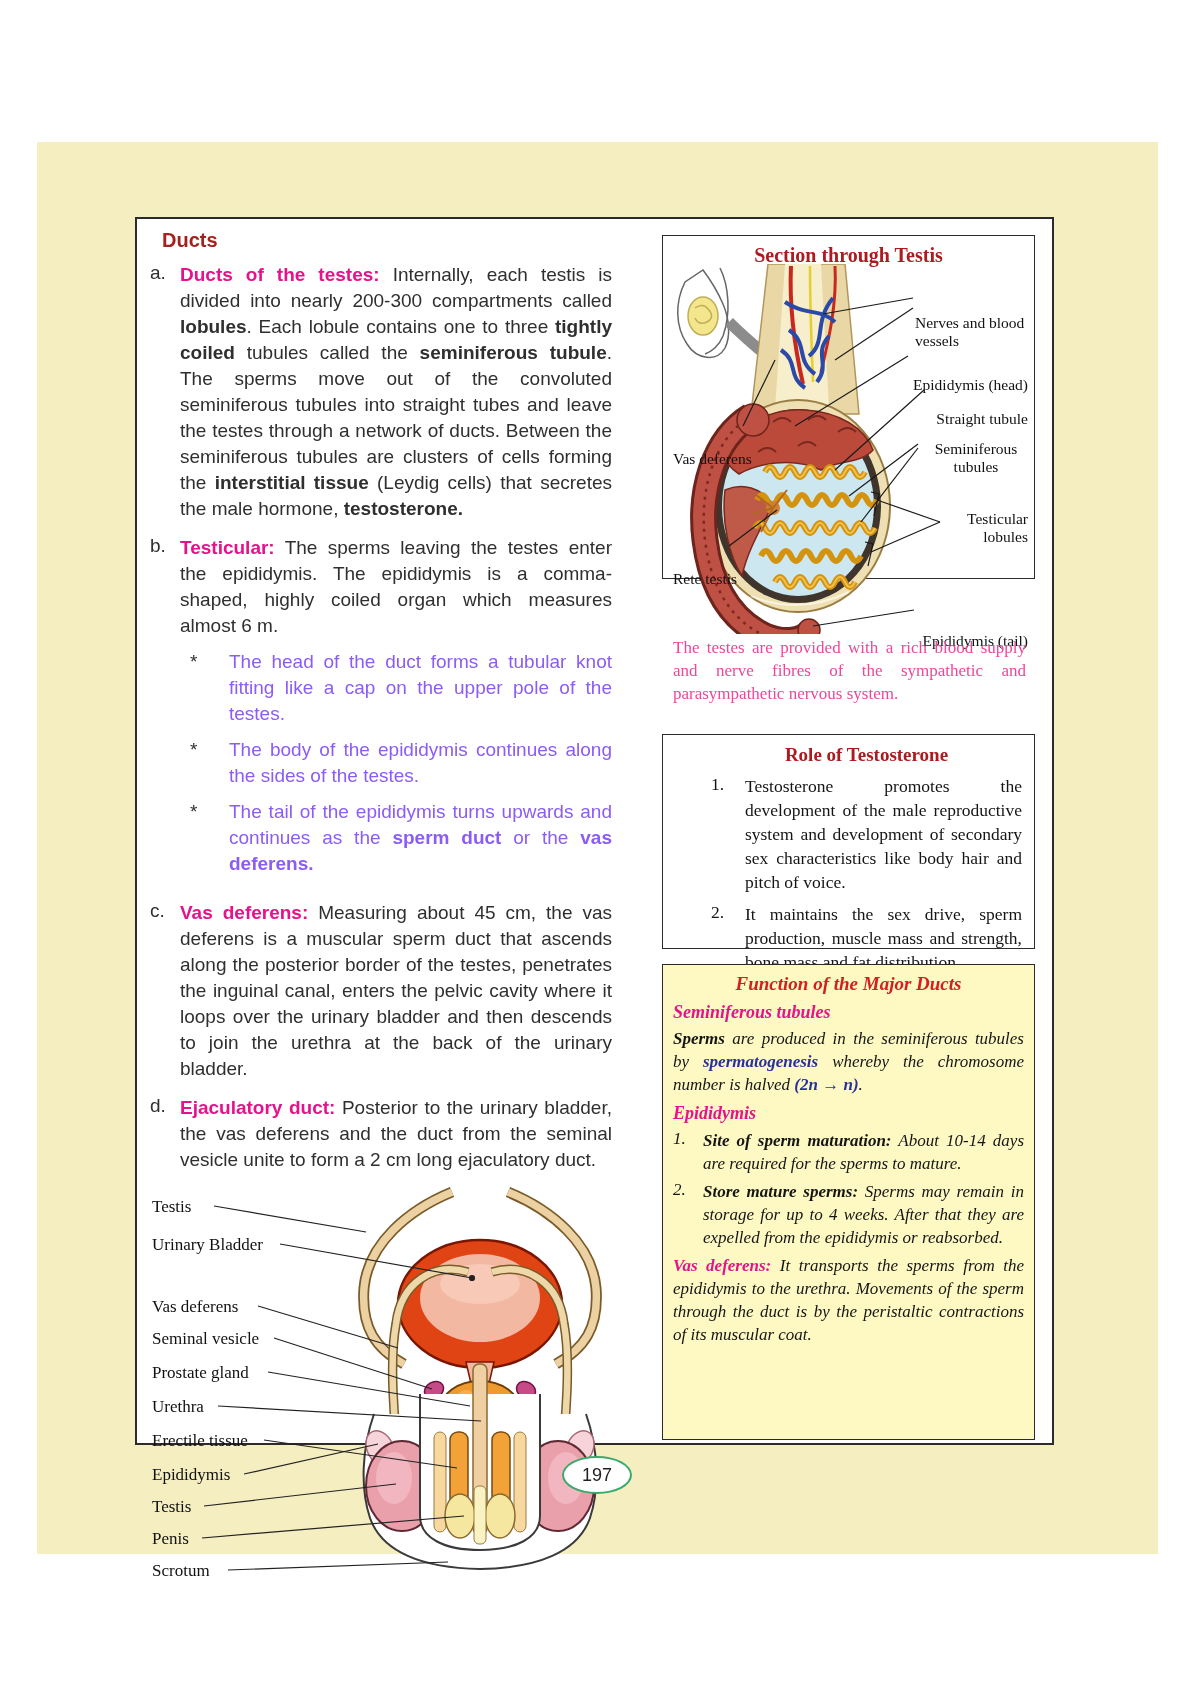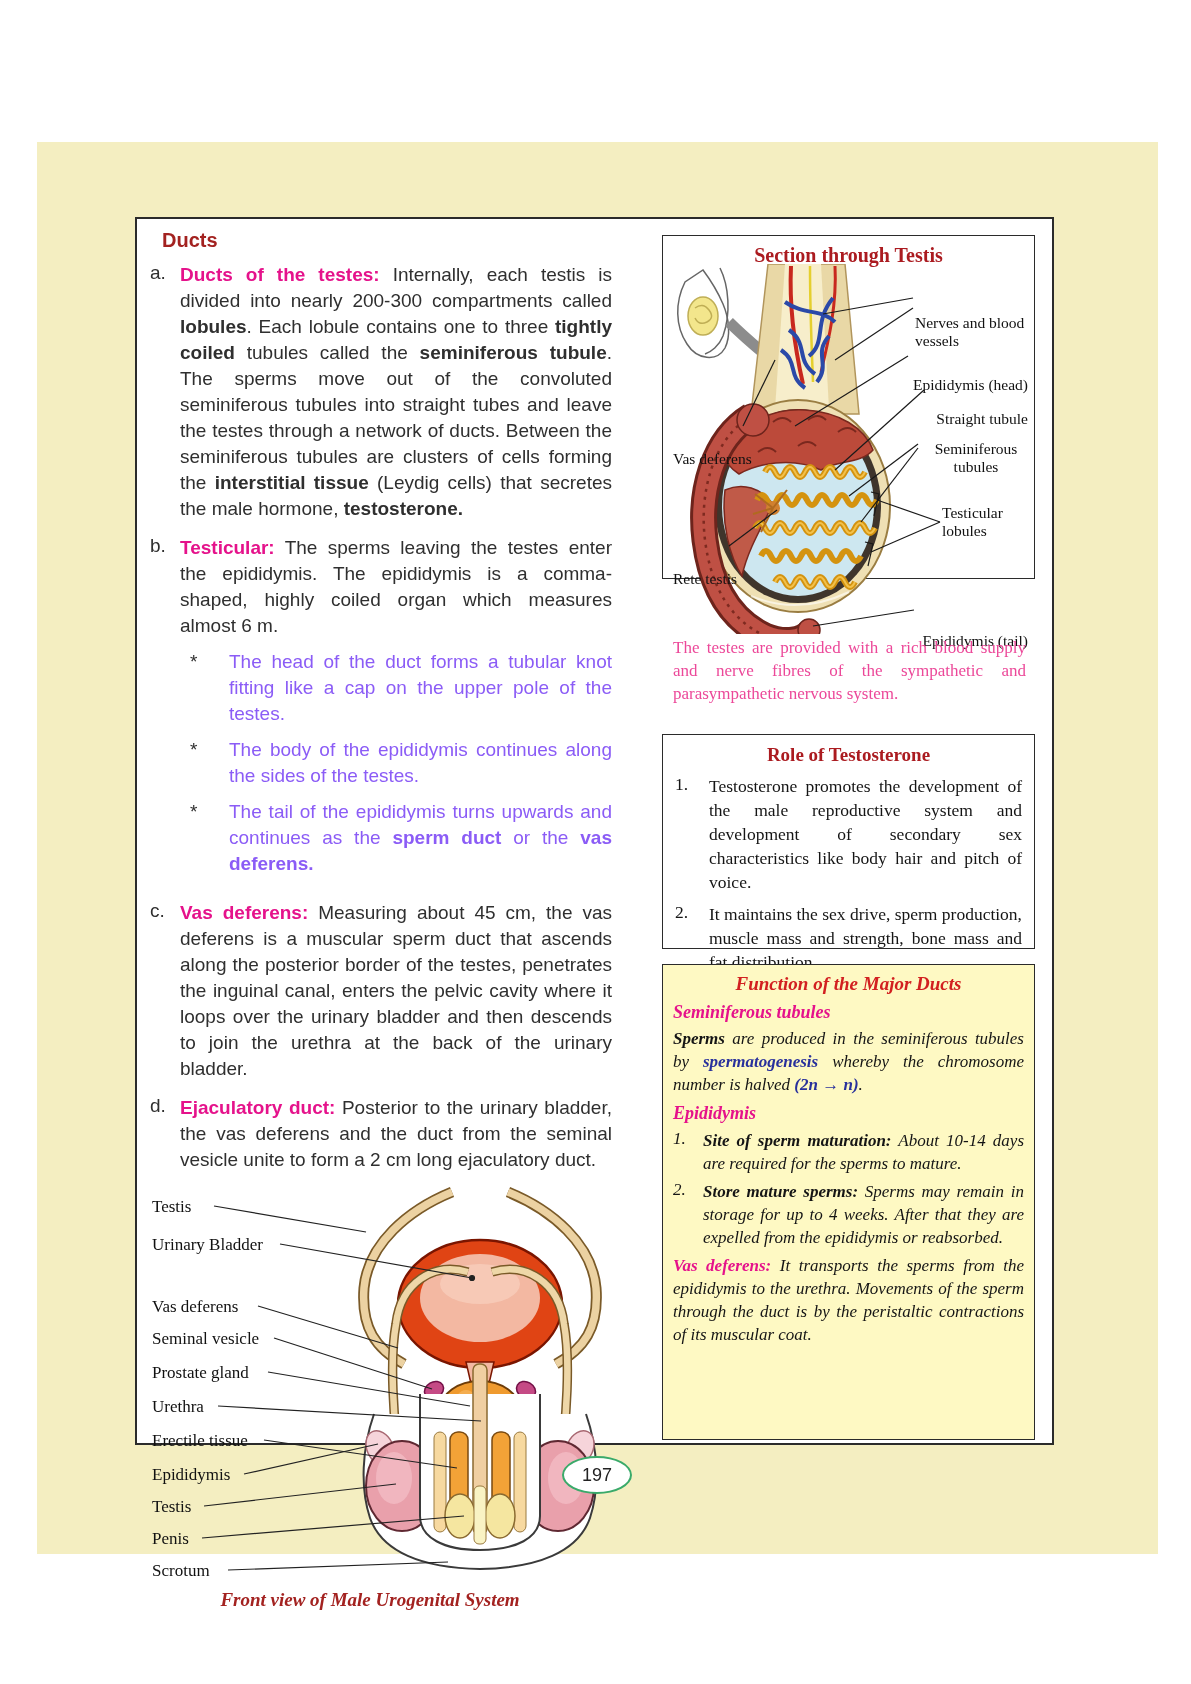--- a/index.html
+++ b/index.html
@@ -23,21 +23,21 @@
 
   
   .front-view{position:relative;width:467px;height:395px;margin-top:6px;}
   .front-view svg{position:absolute;left:0;top:0;}
   .fv-label{position:absolute;left:2px;font-family:"Liberation Serif",serif;font-size:17px;color:#111;white-space:nowrap;}
   .fv-caption{font-family:"Liberation Serif",serif;font-size:19px;font-weight:bold;font-style:italic;color:#a32220;text-align:center;width:440px;margin-top:8px;}
 
   
   .rbox{position:absolute;left:525px;width:373px;background:#ffffff;border:1.5px solid #2b2b2b;box-sizing:border-box;}
   .section-box{top:16px;height:344px;}
-  .role-box{top:515px;height:215px;}
+  .role-box{top:515px;height:215px;padding-left:36px;}
   .function-box{top:745px;height:476px;background:#fef9c3;font-style:italic;}
   .rbox-title{font-family:"Liberation Serif",serif;font-weight:bold;text-align:center;}
   .section-title{font-size:20px;color:#ab1b20;margin-top:8px;}
   .role-title{font-size:19px;color:#ab1b20;margin-top:9px;}
   .function-title{font-size:19px;color:#d22020;margin-top:8px;}
 
   .testis-fig{position:absolute;left:0;top:28px;width:373px;height:370px;}
   .ts-label{position:absolute;font-family:"Liberation Serif",serif;font-size:15.5px;color:#111;white-space:nowrap;}
   .ts-wrap{white-space:normal;line-height:18px;}
   .section-caption{position:absolute;left:10px;right:8px;top:400px;font-family:"Liberation Serif",serif;font-size:17px;line-height:23px;color:#ec4899;text-align:justify;}
@@ -177,21 +177,20 @@
       <div class="fv-label" style="top:111px">Vas deferens</div>
       <div class="fv-label" style="top:143px">Seminal vesicle</div>
       <div class="fv-label" style="top:177px">Prostate gland</div>
       <div class="fv-label" style="top:211px">Urethra</div>
       <div class="fv-label" style="top:245px">Erectile tissue</div>
       <div class="fv-label" style="top:279px">Epididymis</div>
       <div class="fv-label" style="top:311px">Testis</div>
       <div class="fv-label" style="top:343px">Penis</div>
       <div class="fv-label" style="top:375px">Scrotum</div>
     </div>
-    <div class="fv-caption">Front view of Male Urogenital System</div>
   </div>
 
   <div class="rbox section-box">
     <div class="rbox-title section-title">Section through Testis</div>
     <div class="testis-fig">
       <svg width="373" height="370" viewBox="0 0 373 370">
 
         <g>
           <path d="M22,18 C12,38 12,62 24,80 C34,96 54,98 62,84 C68,72 66,54 60,40 C54,26 46,14 40,6 Z" fill="#ffffff" stroke="#666" stroke-width="1.5"></path>
           <path d="M57,4 C66,22 68,50 60,72 C56,82 48,88 42,90" fill="none" stroke="#666" stroke-width="1.5"></path>
@@ -264,21 +263,21 @@
           <path d="M202,278 L210,280 L205,302"></path>
           <path d="M251,346 L150,362"></path>
           <path d="M80,162 L112,96"></path>
           <path d="M66,282 L114,246"></path>
         </g>
       </svg>
       <div class="ts-label ts-wrap" style="left:252px;top:50px;width:112px">Nerves and blood vessels</div>
       <div class="ts-label" style="right:8px;top:112px">Epididymis (head)</div>
       <div class="ts-label" style="right:8px;top:146px">Straight tubule</div>
       <div class="ts-label ts-wrap" style="right:8px;top:176px;width:104px;text-align:center">Seminiferous tubules</div>
-      <div class="ts-label ts-wrap" style="right:8px;top:240px;width:86px;text-align:left">Testicular lobules</div>
+      <div class="ts-label ts-wrap" style="right:8px;top:246px;width:86px;text-align:right">Testicular lobules</div>
       <div class="ts-label" style="right:8px;top:368px">Epididymis (tail)</div>
       <div class="ts-label" style="left:10px;top:186px">Vas deferens</div>
       <div class="ts-label" style="left:10px;top:306px">Rete testis</div>
     </div>
     <div class="section-caption">The testes are provided with a rich blood supply and nerve fibres of the sympathetic and parasympathetic nervous system.</div>
   </div>
 
   <div class="rbox role-box">
     <div class="rbox-title role-title">Role of Testosterone</div>
     <div class="role-item">

